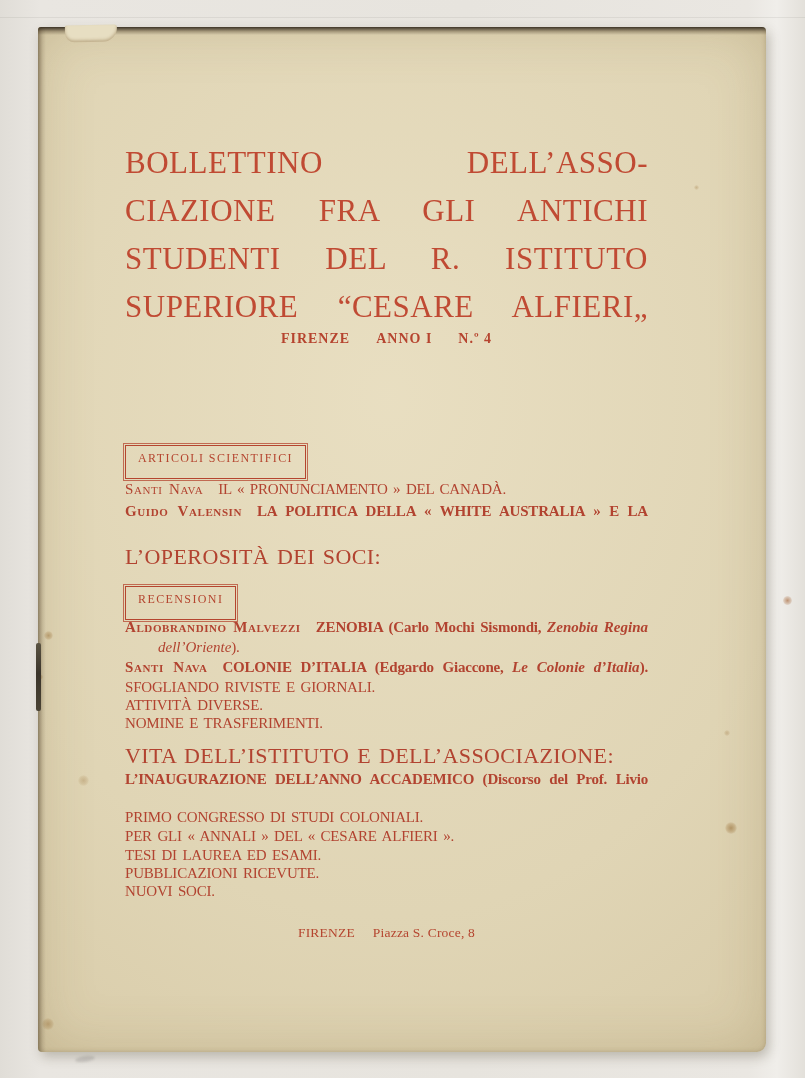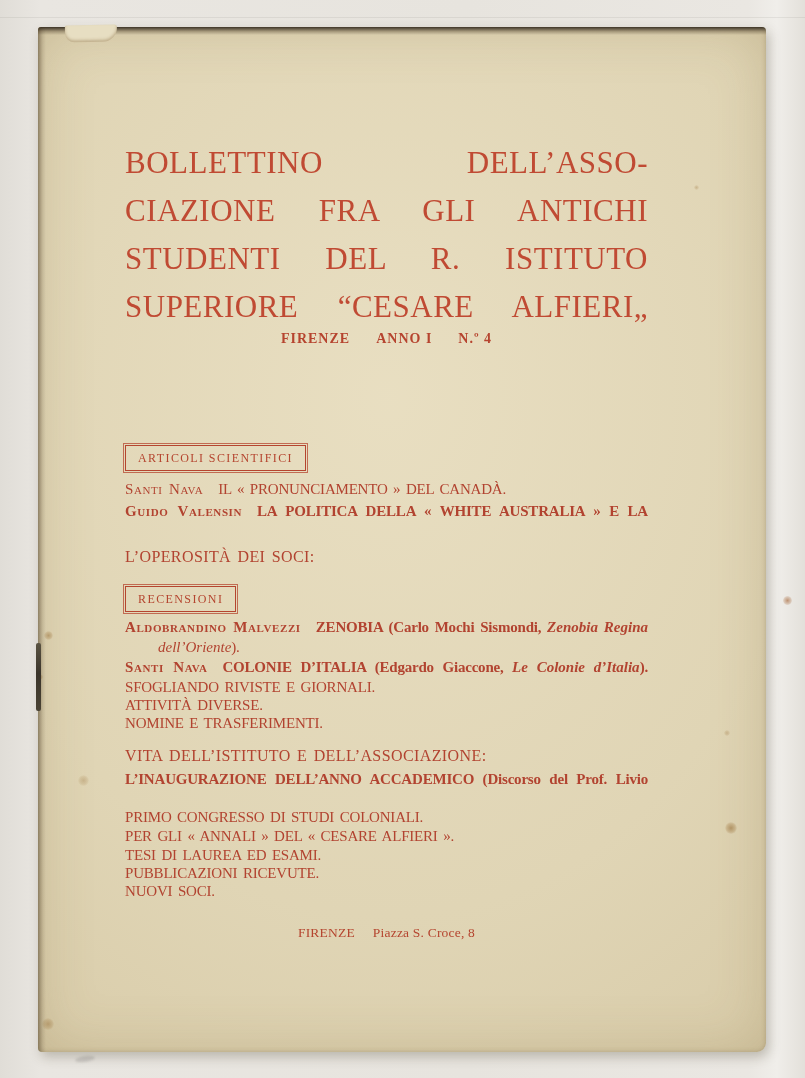--- a/index.html
+++ b/index.html
@@ -77,25 +77,25 @@
   .row{
     position:absolute;left:0;width:523px;
     font-size:15px;line-height:20px;letter-spacing:-0.2px;word-spacing:2px;
     color:#b24330;
   }
   .just{text-align:justify;text-align-last:justify;font-weight:bold;}
   .indent{padding-left:33px;width:490px;}
   .auth{font-variant:small-caps;letter-spacing:0.6px;margin-right:15px;}
   .it{font-style:italic;letter-spacing:0;}
   .caps-sm{letter-spacing:0.8px;}
-  .heading{font-size:16px;letter-spacing:0.4px;}
+  .heading{font-size:22px;letter-spacing:0.4px;}
   .box-label{
     position:absolute;left:0;display:inline-block;
     font-size:12px;letter-spacing:1.4px;color:#b5452f;
-    padding:5px 12px 4px 12px;
+    padding:5px 12px 12px 12px;
     border:1px solid #b5452f;outline:1px solid rgba(181,69,47,0.75);outline-offset:1px;
   }
   .imprint{
     position:absolute;left:0;top:885px;width:523px;
     display:flex;justify-content:center;gap:18px;
     font-size:13.5px;color:#b5452f;letter-spacing:0.2px;white-space:nowrap;
   }
   .pencil-mark{
     position:absolute;left:75px;top:1056px;width:20px;height:6px;
     background:rgba(80,80,80,0.18);filter:blur(1px);border-radius:50%;

